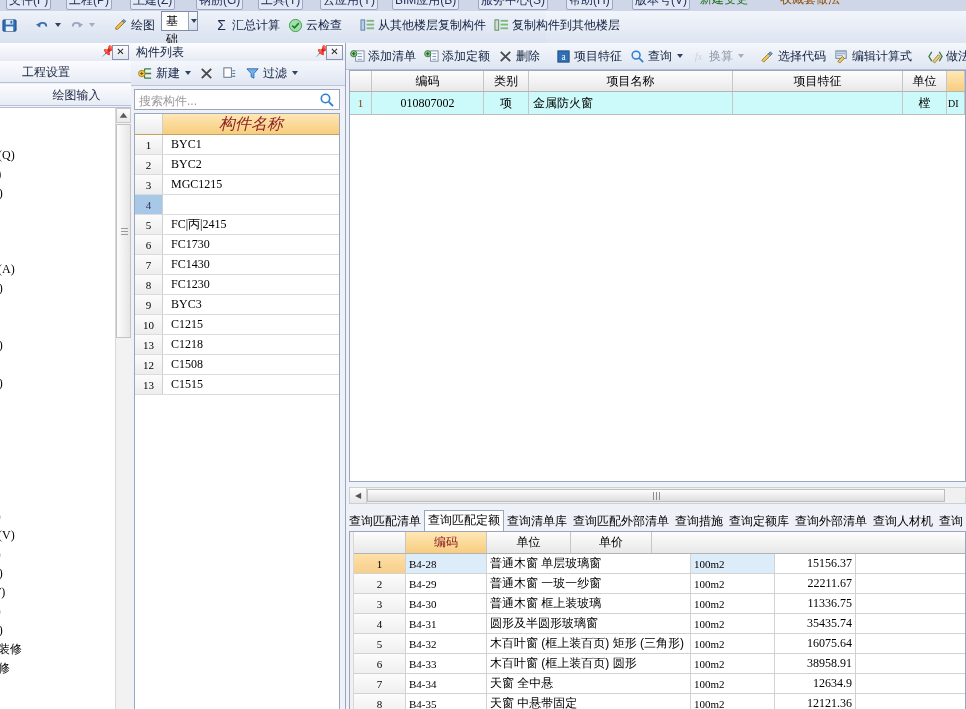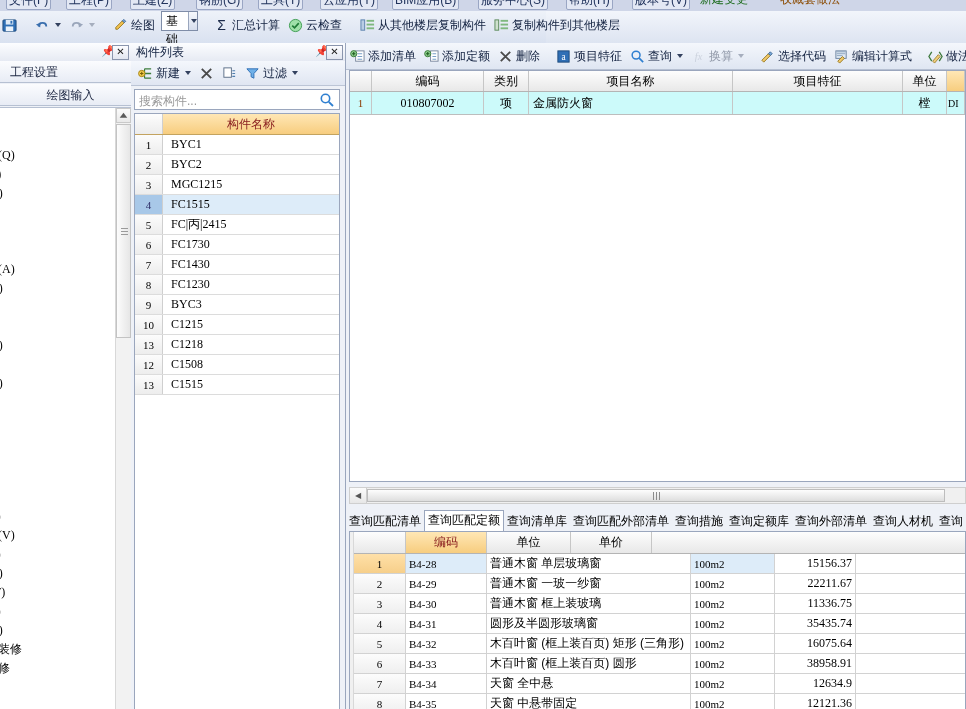--- a/index.html
+++ b/index.html
@@ -42,21 +42,21 @@
   .ic{display:inline-block;width:15px;height:15px;position:relative;flex:0 0 15px;}
 
   
   .leftdock{position:absolute;left:0;top:43px;width:131px;height:666px;background:#eef1f7;
      border-right:1px solid #9aa6bd;}
   .ld-title{position:absolute;left:0;top:0;width:131px;height:18px;
      background:linear-gradient(#fcfdff,#e6eaf3);border-bottom:1px solid #b6c0d2;}
   .pin{position:absolute;right:19px;top:3px;width:11px;height:12px;color:#2a3550;font-size:11px;line-height:11px;text-align:center;}
   .xbtn{position:absolute;right:2px;top:2px;width:15px;height:13px;border:1px solid #8a95ad;
      background:linear-gradient(#fdfdff,#e2e6f0);font-size:10px;line-height:11px;text-align:center;color:#222;}
-  .ld-tab{position:absolute;left:0;width:131px;height:22px;line-height:22px;padding-left:10px;
+  .ld-tab{position:absolute;left:0;width:131px;height:22px;line-height:22px;padding-left:22px;
      box-sizing:border-box;background:linear-gradient(#fbfcfe,#e8ecf5);
      border-bottom:1px solid #b6c0d2;font-size:12px;color:#1b2540;}
   .ld-tab.t1{top:18px;}
   .ld-tab.t2{top:41px;text-align:center;}
   .ld-tree{position:absolute;left:0;top:64px;width:131px;height:645px;background:#fff;
      border-top:1px solid #b6c0d2;overflow:hidden;}
   .tree-inner{position:absolute;left:-42px;top:0;width:160px;}
   .tnode{height:19px;line-height:19px;font-size:12px;white-space:nowrap;padding-left:4px;
      font-family:"Liberation Serif","DejaVu Serif",serif;}
   .tgap{height:19px;}
@@ -79,21 +79,21 @@
      display:flex;align-items:center;padding-left:3px;box-sizing:border-box;}
   .cl-search{position:absolute;left:3px;top:46px;width:206px;height:21px;
      border:1px solid #9aa6bd;background:#fff;box-sizing:border-box;}
   .cl-search .ph{position:absolute;left:4px;top:3px;font-size:12px;color:#9a9a9a;}
   .cl-search .mag{position:absolute;right:4px;top:2px;}
   .cl-grid{position:absolute;left:3px;top:70px;width:206px;height:636px;
      border:1px solid #9aa6bd;background:#fff;box-sizing:border-box;overflow:hidden;}
   .cg-head{display:flex;height:20px;border-bottom:1px solid #c3a35f;}
   .cg-head .idx{width:27px;background:linear-gradient(#fdfdfd,#ececec);border-right:1px solid #cfcfcf;}
   .cg-head .nm{flex:1;background:linear-gradient(#ffe7b5,#f7cd7f);
-     display:flex;align-items:center;justify-content:center;color:#8a2020;font-size:12px;}
+     display:flex;align-items:center;justify-content:center;color:#8a2020;font-size:16px;font-style:italic;}
   .cg-row{display:flex;height:19px;border-bottom:1px solid #dcdcdc;}
   .cg-row .idx{width:27px;background:linear-gradient(#fcfcfc,#ededed);border-right:1px solid #cfcfcf;
      display:flex;align-items:center;justify-content:center;font-size:11px;
      font-family:"Liberation Serif","DejaVu Serif",serif;}
   .cg-row .nm{flex:1;display:flex;align-items:center;padding-left:8px;font-size:12px;
      font-family:"Liberation Serif","DejaVu Serif",serif;}
   .cg-row.sel .idx{background:#a8c8e8;color:#30306a;}
   .cg-row.sel .nm{background:#ddecf9;}
 
   
@@ -399,21 +399,20 @@
           <div class="cg-row">
             <div class="idx">2</div>
             <div class="nm">BYC2</div>
           </div>
           <div class="cg-row">
             <div class="idx">3</div>
             <div class="nm">MGC1215</div>
           </div>
           <div class="cg-row sel">
             <div class="idx">4</div>
-            <div class="nm">FC1515</div>
           </div>
           <div class="cg-row">
             <div class="idx">5</div>
             <div class="nm">FC|丙|2415</div>
           </div>
           <div class="cg-row">
             <div class="idx">6</div>
             <div class="nm">FC1730</div>
           </div>
           <div class="cg-row">

